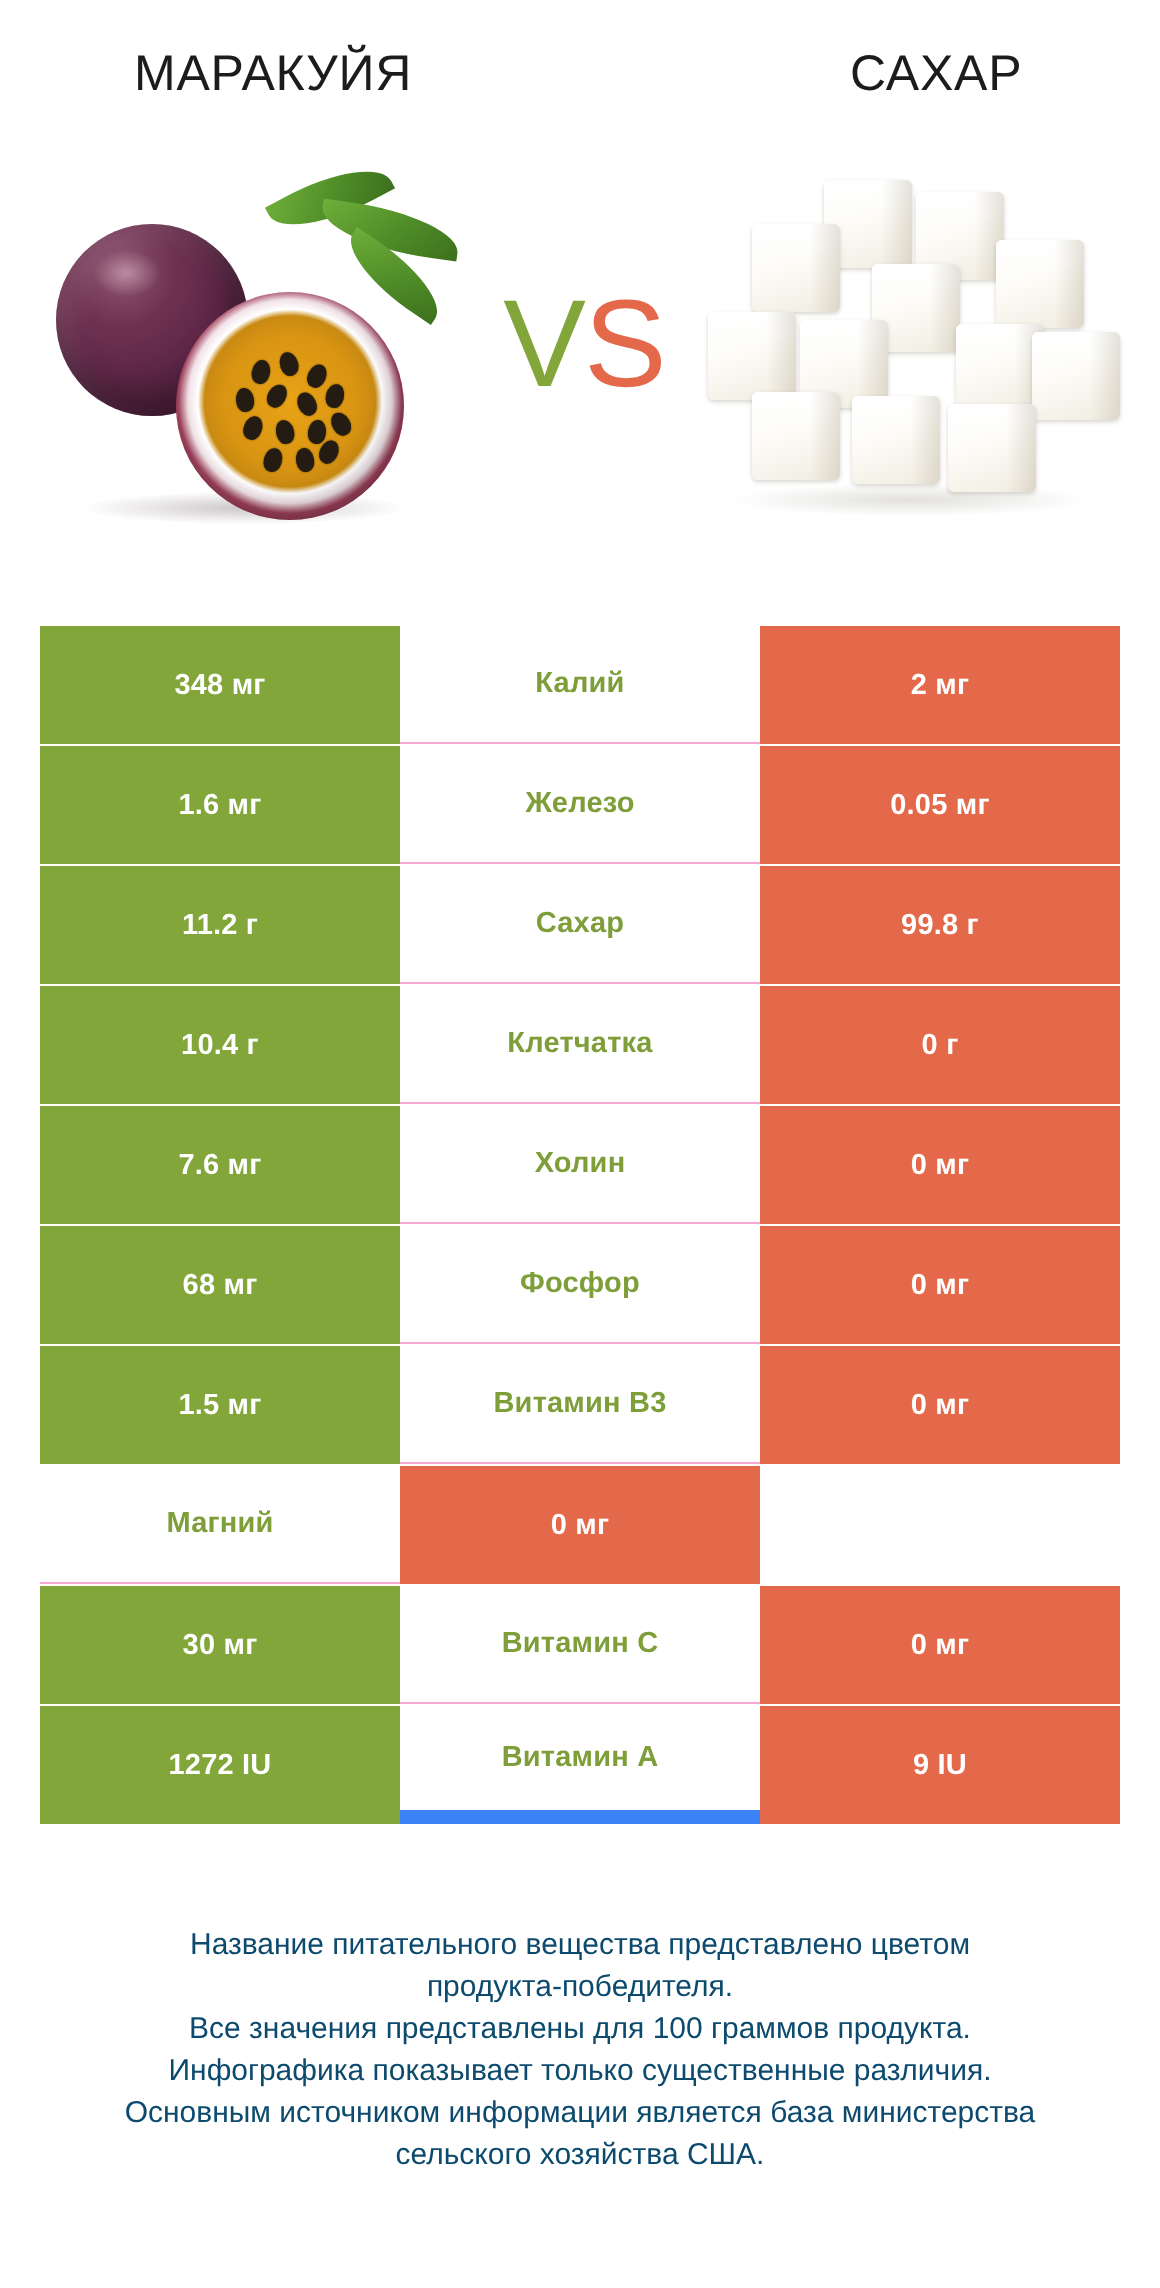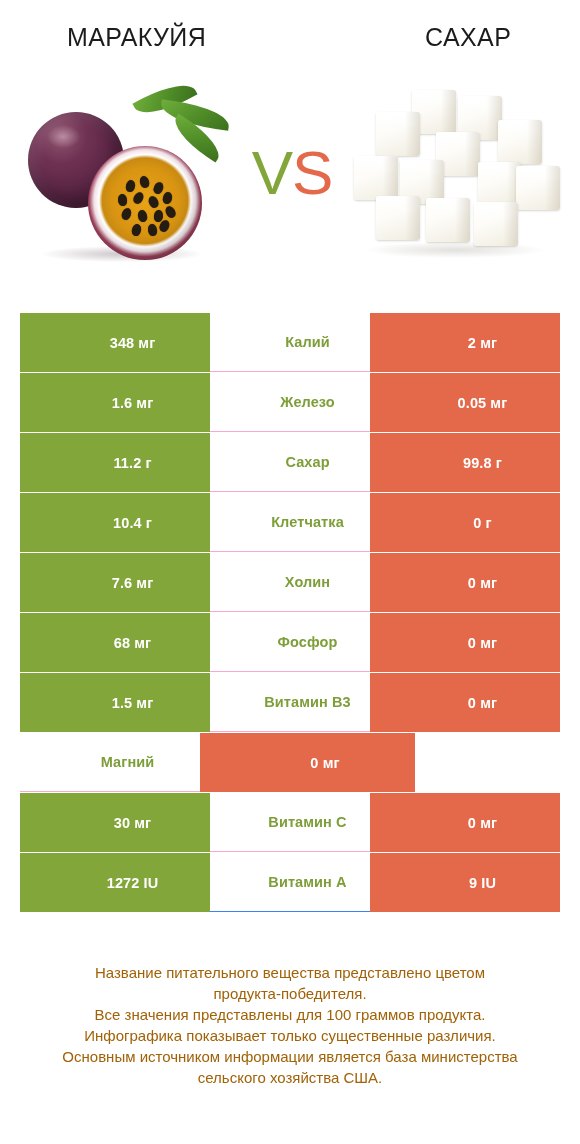--- a/index.html
+++ b/index.html
@@ -189,57 +189,56 @@
   .row:last-child { margin-bottom: 0; }
 
   .cell {
     display: flex;
     align-items: center;
     justify-content: center;
     font-size: 14.5px;
     line-height: 18px;
     letter-spacing: 0.1px;
     white-space: nowrap;
-    padding-left: 35px;
   }
   .cell-left {
     width: 180px;
     background: #82a63a;
     color: #ffffff;
     font-weight: 700;
   }
   .cell-mid {
     width: 180px;
     background: #ffffff;
     color: #7d9e38;
     font-weight: 700;
     border-bottom: 1px solid #f9a8d4;
     box-sizing: border-box;
   }
   .row:last-child .cell-mid {
-    border-bottom: 1px solid #3b82f6;
+    border-bottom: 7px solid #3b82f6;
   }
   .cell-right {
     width: 180px;
     background: #e4694a;
     color: #ffffff;
     font-weight: 700;
   }
 
   
   .footer {
     position: absolute;
     left: 34px;
     top: 962px;
     width: 512px;
     text-align: center;
     font-size: 15px;
     line-height: 21px;
     font-weight: 300;
-    color: #a16207;
+    color: #0c4a6e;
   }
   .footer p { margin: 0; }
 </style>
 </head>
 <body>
 
 <div class="page">
 
   <div class="titles">
     <div class="title title-left">Маракуйя</div>

